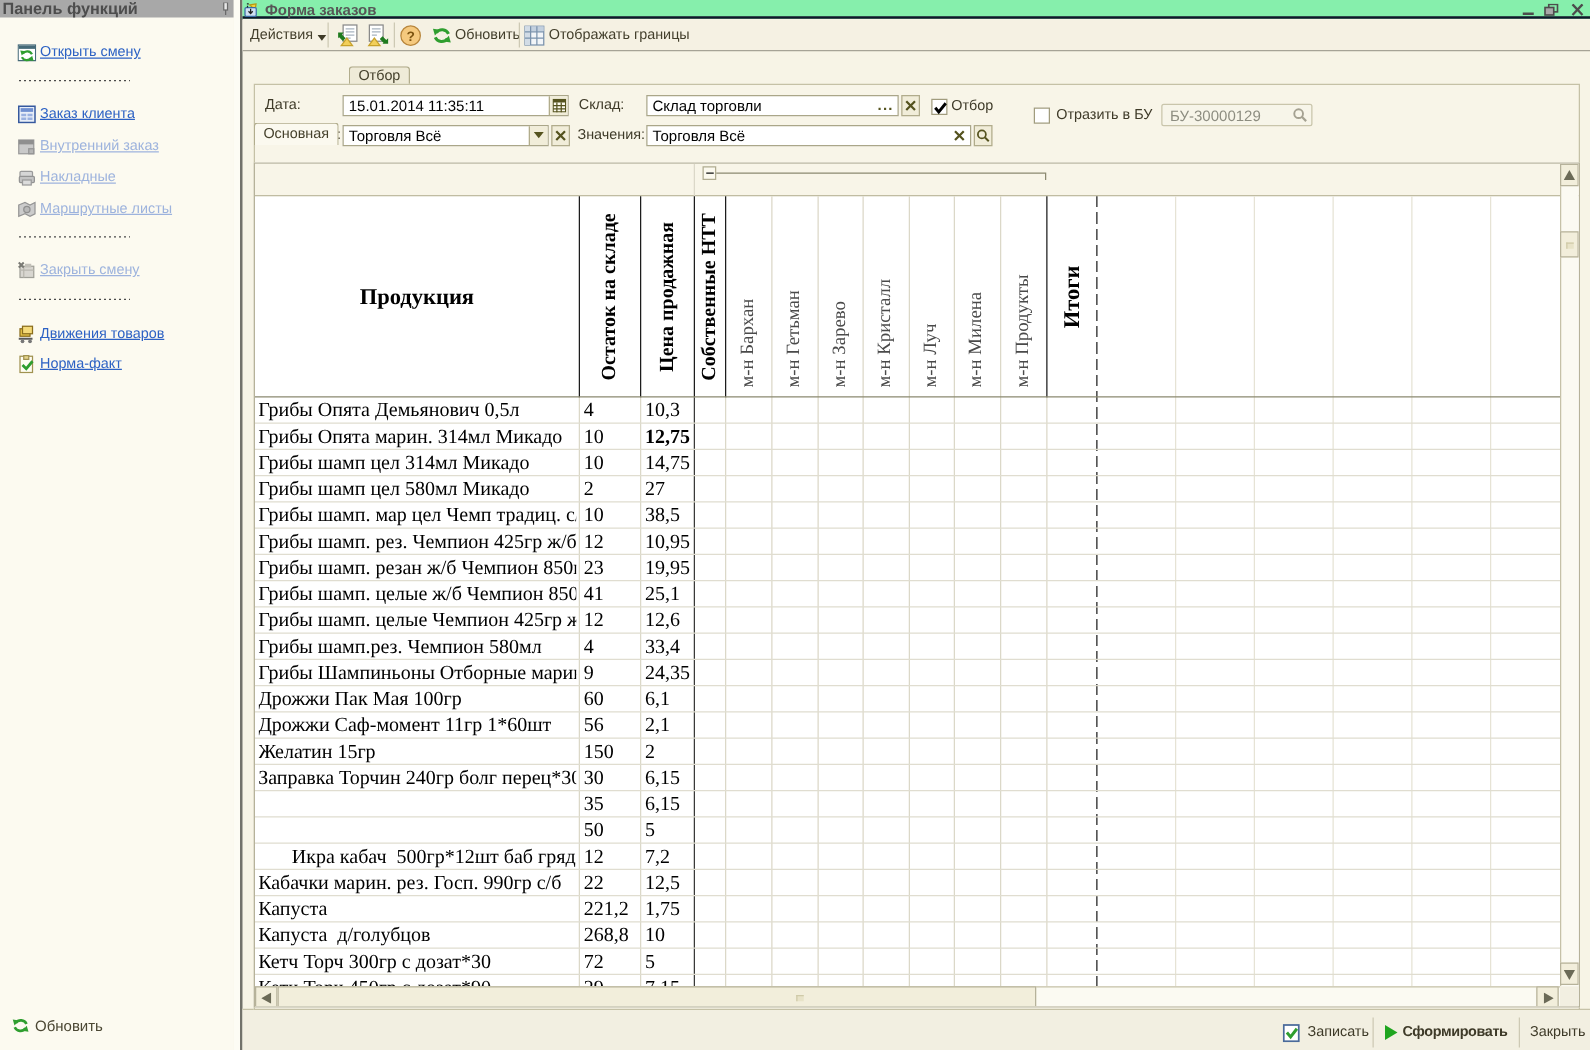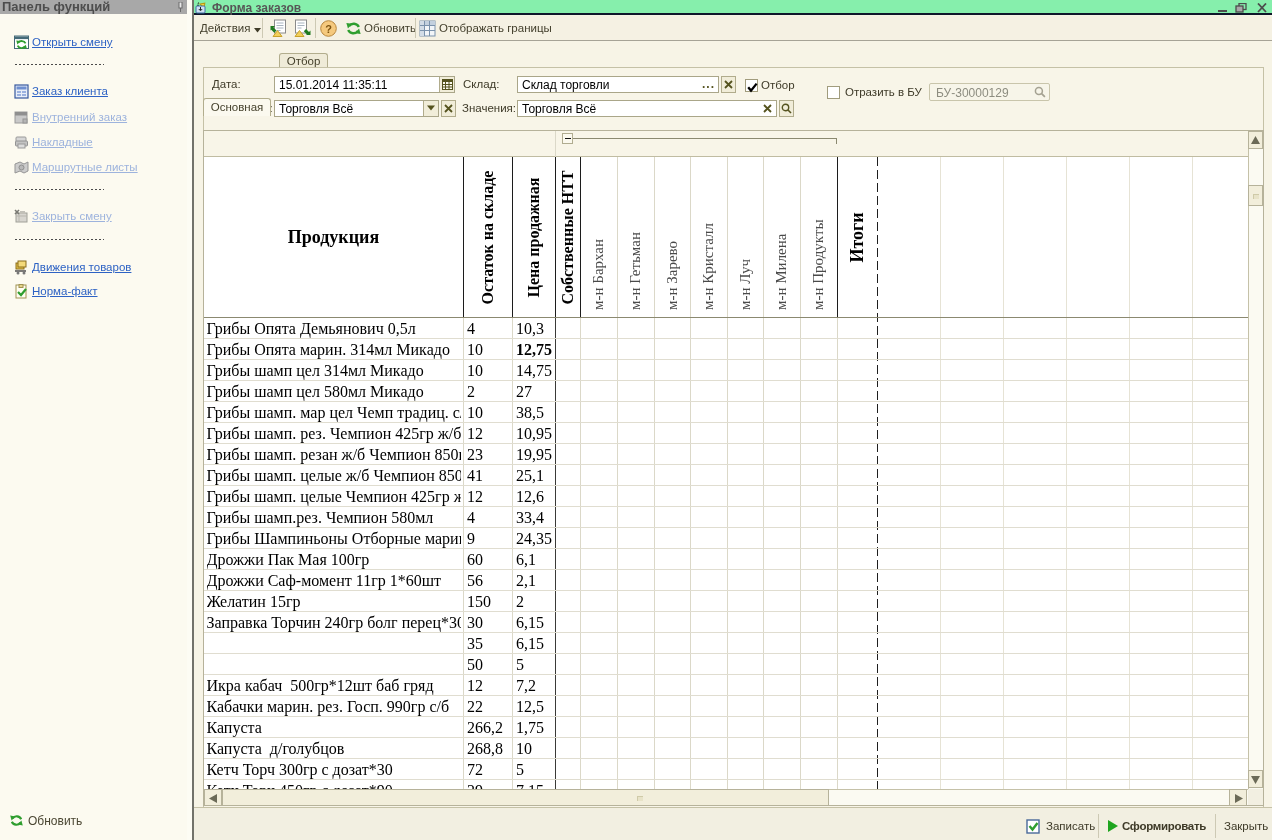--- a/index.html
+++ b/index.html
@@ -369,30 +369,30 @@
   <div class="cellt" style="left:2.5px; top:481px; width:254px;">Заправка Торчин 240гр болг перец*30</div>
   <div class="cellt" style="left:263px; top:481px; width:44px;">30</div>
   <div class="cellt" style="left:312px; top:481px; width:38px;">6,15</div>
   <div class="hline" style="left:0; top:501px; width:1044px;"></div>
   <div class="cellt" style="left:263px; top:502px; width:44px;">35</div>
   <div class="cellt" style="left:312px; top:502px; width:38px;">6,15</div>
   <div class="hline" style="left:0; top:522px; width:1044px;"></div>
   <div class="cellt" style="left:263px; top:523px; width:44px;">50</div>
   <div class="cellt" style="left:312px; top:523px; width:38px;">5</div>
   <div class="hline" style="left:0; top:543px; width:1044px;"></div>
-  <div class="cellt" style="left:2.5px; top:544px; width:254px;">Икра кабач&nbsp; 500гр*12шт баб гряд</div>
+  <div class="cellt" style="left:2.5px; top:544px; width:254px;text-align:right;">Икра кабач&nbsp; 500гр*12шт баб гряд</div>
   <div class="cellt" style="left:263px; top:544px; width:44px;">12</div>
   <div class="cellt" style="left:312px; top:544px; width:38px;">7,2</div>
   <div class="hline" style="left:0; top:564px; width:1044px;"></div>
   <div class="cellt" style="left:2.5px; top:565px; width:254px;">Кабачки марин. рез. Госп. 990гр с/б</div>
   <div class="cellt" style="left:263px; top:565px; width:44px;">22</div>
   <div class="cellt" style="left:312px; top:565px; width:38px;">12,5</div>
   <div class="hline" style="left:0; top:585px; width:1044px;"></div>
   <div class="cellt" style="left:2.5px; top:586px; width:254px;">Капуста</div>
-  <div class="cellt" style="left:263px; top:586px; width:44px;">266,2</div>
+  <div class="cellt" style="left:263px; top:586px; width:44px;">221,2</div>
   <div class="cellt" style="left:312px; top:586px; width:38px;">1,75</div>
   <div class="hline" style="left:0; top:606px; width:1044px;"></div>
   <div class="cellt" style="left:2.5px; top:607px; width:254px;">Капуста&nbsp; д/голубцов</div>
   <div class="cellt" style="left:263px; top:607px; width:44px;">268,8</div>
   <div class="cellt" style="left:312px; top:607px; width:38px;">10</div>
   <div class="hline" style="left:0; top:627px; width:1044px;"></div>
   <div class="cellt" style="left:2.5px; top:628px; width:254px;">Кетч Торч 300гр с дозат*30</div>
   <div class="cellt" style="left:263px; top:628px; width:44px;">72</div>
   <div class="cellt" style="left:312px; top:628px; width:38px;">5</div>
   <div class="hline" style="left:0; top:648px; width:1044px;"></div>

